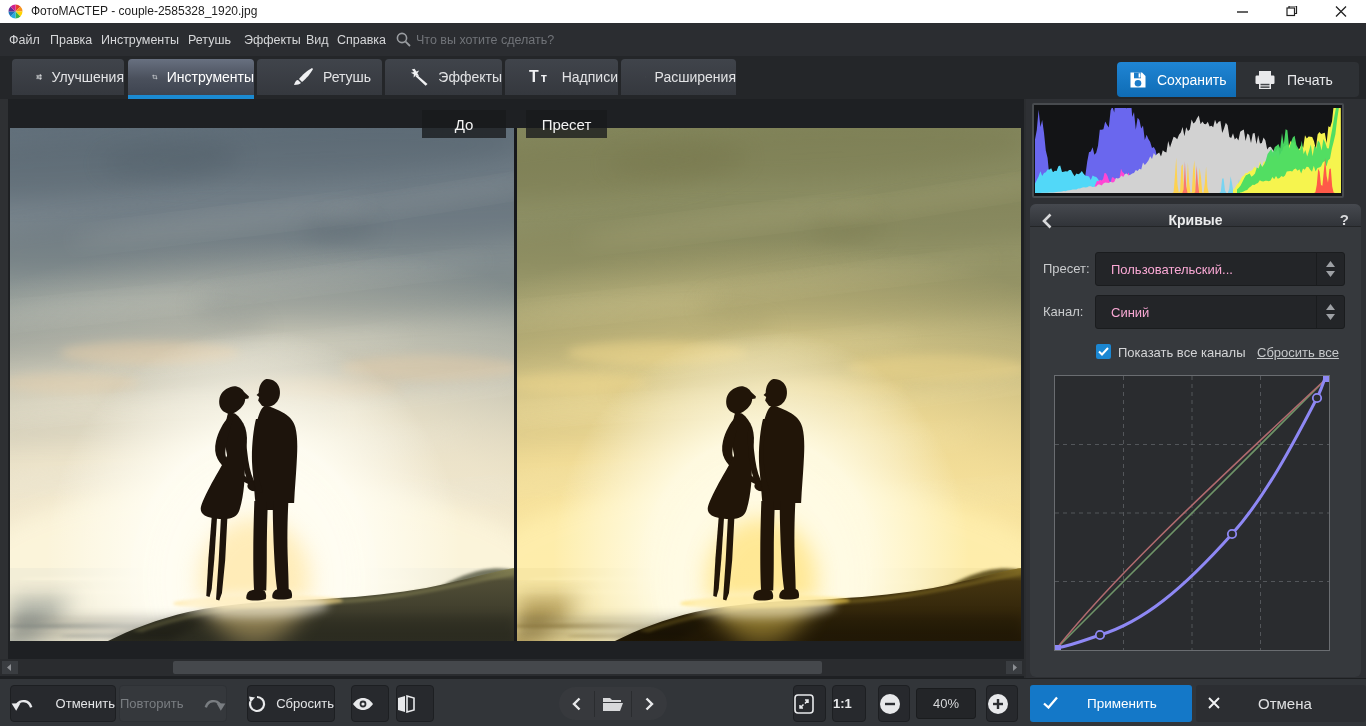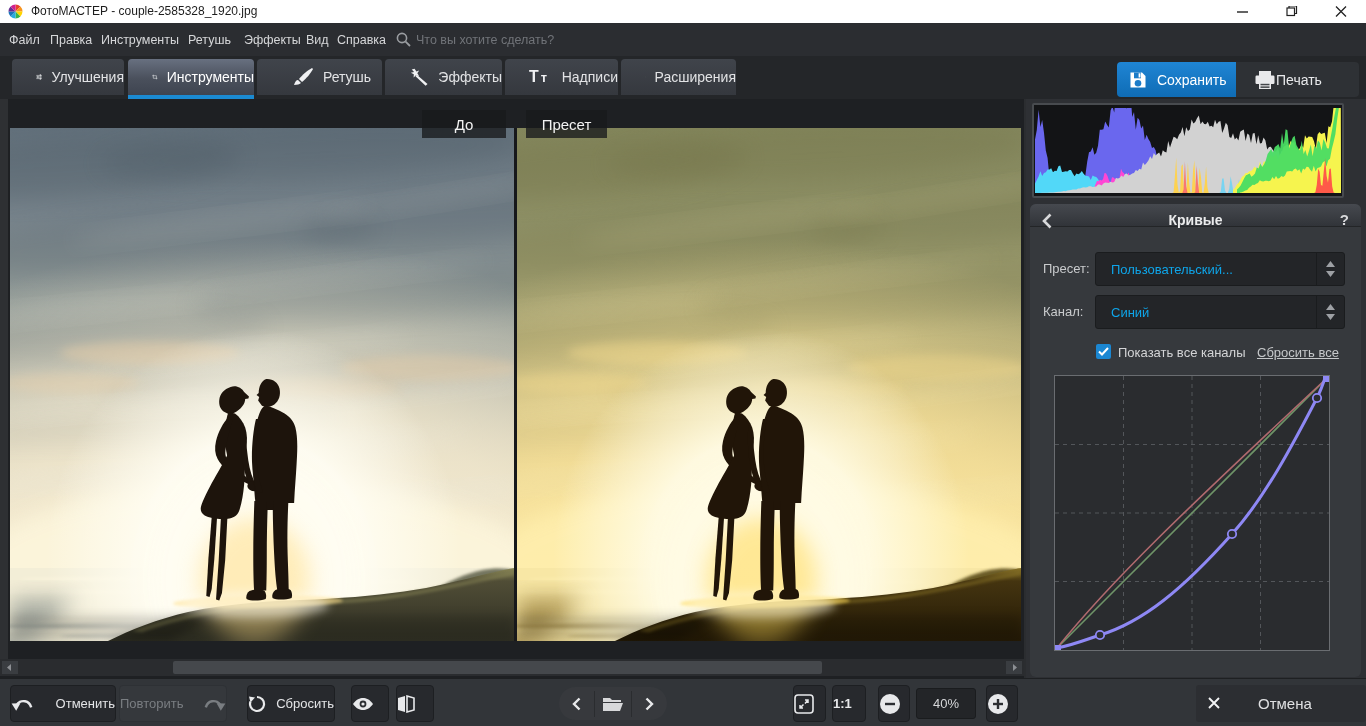--- a/index.html
+++ b/index.html
@@ -11,21 +11,21 @@
 .tab { position:absolute; top:3px; height:36px; border-radius:4px 4px 0 0; background:linear-gradient(#40444b,#35383e); color:#e2e3e5; font-size:14px; display:flex; align-items:center; justify-content:center; gap:9px;padding-left:24px; }
 .tab.sel { background:linear-gradient(#687080,#4a505c 55%,#3e4450); color:#ffffff; }
 .tab.sel:after { content:""; position:absolute; left:0; right:0; bottom:-4px; height:4px; background:#1a8ad2; }
 #imagearea { position:absolute; top:99px; left:0; width:1024px; height:579px; background:#1e2023; }
 .plabel { position:absolute; top:11px; height:28px; background:rgba(24,25,28,0.78); color:#f2f2f2; font-size:15px; display:flex; align-items:center; justify-content:center; z-index:5; }
 #sidebar { position:absolute; top:99px; left:1026px; width:340px; height:579px; background:#2e3034; }
 #histbox { position:absolute; left:6px; top:4px; width:312px; height:95px; background:#131416; border:2px solid #484b4f; border-radius:2px; }
 #card { position:absolute; left:4px; top:105px; width:331px; height:473px; background:#36393d; border-radius:6px; }
 #cardhead { position:absolute; left:0; top:0; width:331px; height:23px; background:linear-gradient(#46494f,#313439); border-radius:6px 6px 0 0; border-bottom:1px solid #232527; }
 .lbl { position:absolute; font-size:13px; color:#c9cbcd; }
-.dd { position:absolute; left:65px; width:250px; height:34px; background:#232528; border:1px solid #1a1c1e; border-radius:3px; color:#0ea5e9; font-size:13px; }
+.dd { position:absolute; left:65px; width:250px; height:34px; background:#232528; border:1px solid #1a1c1e; border-radius:3px; color:#f9a8d4; font-size:13px; }
 .dd .txt { position:absolute; left:15px; top:9px; }
 .dd .spin { position:absolute; right:0; top:0; width:28px; height:32px; border-left:1px solid #1a1c1e; display:flex; align-items:center; justify-content:center; }
 #toolbar { position:absolute; top:678px; left:0; width:1366px; height:48px; background:#323539; border-top:1px solid #1e2022; }
 .btn { position:absolute; top:6px; height:37px; background:#27292d; border:1px solid #1d1f22; border-radius:4px; color:#e3e4e6; font-size:13px; display:flex; align-items:center; justify-content:space-between; gap:10px; }
 .btn.dis { background:#35383c; border-color:#2e3135; color:#7a7e82; }
 </style></head><body>
 
 <div id="titlebar">
   <div class="abs" style="left:8px;top:4px;"><svg style="" width="15" height="15" viewBox="0 0 15 15">
         <path d="M7.5,7.5 L7.5,0.5 A7,7 0 0 1 12.45,2.55 Z" fill="#e8412c"></path>
@@ -115,21 +115,21 @@
     </div>
   <div class="abs" style="left:1117px;top:6px;width:119px;height:35px;background:linear-gradient(#1f85d4,#0f6cb5);border-radius:4px 0 0 4px;display:flex;align-items:center;color:#fff;font-size:14px;gap:9px;padding-left:11px;">
       <svg style="" width="20" height="20" viewBox="0 0 20 20">
         <path d="M2.5,2.5 L14,2.5 L17.5,6 L17.5,17.5 L2.5,17.5 Z" fill="#ffffff"></path>
         <rect x="6" y="2.5" width="7" height="5.8" fill="#1b7cc9"></rect>
         <rect x="10.6" y="3.3" width="1.9" height="4.2" fill="#ffffff"></rect>
         <circle cx="10" cy="13.2" r="3.3" fill="#1b7cc9"></circle>
       </svg>
       <span>Сохранить</span>
     </div>
-  <div class="abs" style="left:1236px;top:6px;width:123px;height:35px;background:#2e3135;border-radius:0 4px 4px 0;display:flex;align-items:center;color:#e8e9eb;font-size:14px;padding-left:18px;">
+  <div class="abs" style="left:1236px;top:6px;width:123px;height:35px;background:#2e3135;border-radius:0 4px 4px 0;display:flex;align-items:center;color:#e8e9eb;font-size:14px;gap:11px;padding-left:18px;">
       <svg style="" width="22" height="20" viewBox="0 0 22 20">
         <rect x="5" y="1" width="12" height="5" fill="#e8e9eb"></rect>
         <rect x="1.5" y="5.5" width="19" height="8.5" rx="1.2" fill="#e8e9eb"></rect>
         <rect x="5" y="11.5" width="12" height="7.5" fill="#e8e9eb"></rect>
         <rect x="6.5" y="13.8" width="9" height="1.5" fill="#43464a"></rect>
         <rect x="6.5" y="16.4" width="9" height="1.5" fill="#43464a"></rect>
       </svg>
       <span>Печать</span>
     </div>
 </div>
@@ -526,19 +526,25 @@
       </svg>
     </div>
   <div class="abs" style="left:916px;top:9px;width:60px;height:31px;background:#232528;border:1px solid #1a1c1e;border-radius:3px;color:#d6d7d9;font-size:13px;display:flex;align-items:center;justify-content:center;">40%</div>
   <div class="btn" style="left:986px;width:32px;">
       <svg style="" width="22" height="22" viewBox="0 0 22 22">
         <circle cx="11" cy="11" r="10" fill="#e8e9eb"></circle>
         <rect x="6" y="9.8" width="10" height="2.4" fill="#2c2e32"></rect>
         <rect x="9.8" y="6" width="2.4" height="10" fill="#2c2e32"></rect>
       </svg>
     </div>
+  <div class="abs" style="left:1030px;top:6px;width:162px;height:37px;background:#1478c8;border-radius:3px;color:#fff;font-size:13.5px;display:flex;align-items:center;">
+      <span style="margin-left:12px;"><svg style="" width="17" height="13" viewBox="0 0 17 13">
+          <path d="M2,7.5 L6.5,11.5 L15,1.5" fill="none" stroke="#ffffff" stroke-width="2.3"></path>
+        </svg></span>
+      <span style="margin-left:28px;">Применить</span>
+    </div>
   <div class="abs" style="left:1196px;top:6px;width:170px;height:37px;background:#2c2e32;border-radius:3px;color:#dfe0e2;font-size:15px;display:flex;align-items:center;">
       <span style="margin-left:12px;"><svg style="" width="12" height="12" viewBox="0 0 12 12">
           <path d="M1,1 L11,11 M11,1 L1,11" stroke="#f2f3f4" stroke-width="1.9"></path>
         </svg></span>
       <span style="margin-left:38px;">Отмена</span>
     </div>
 </div>
 
 </body></html>

